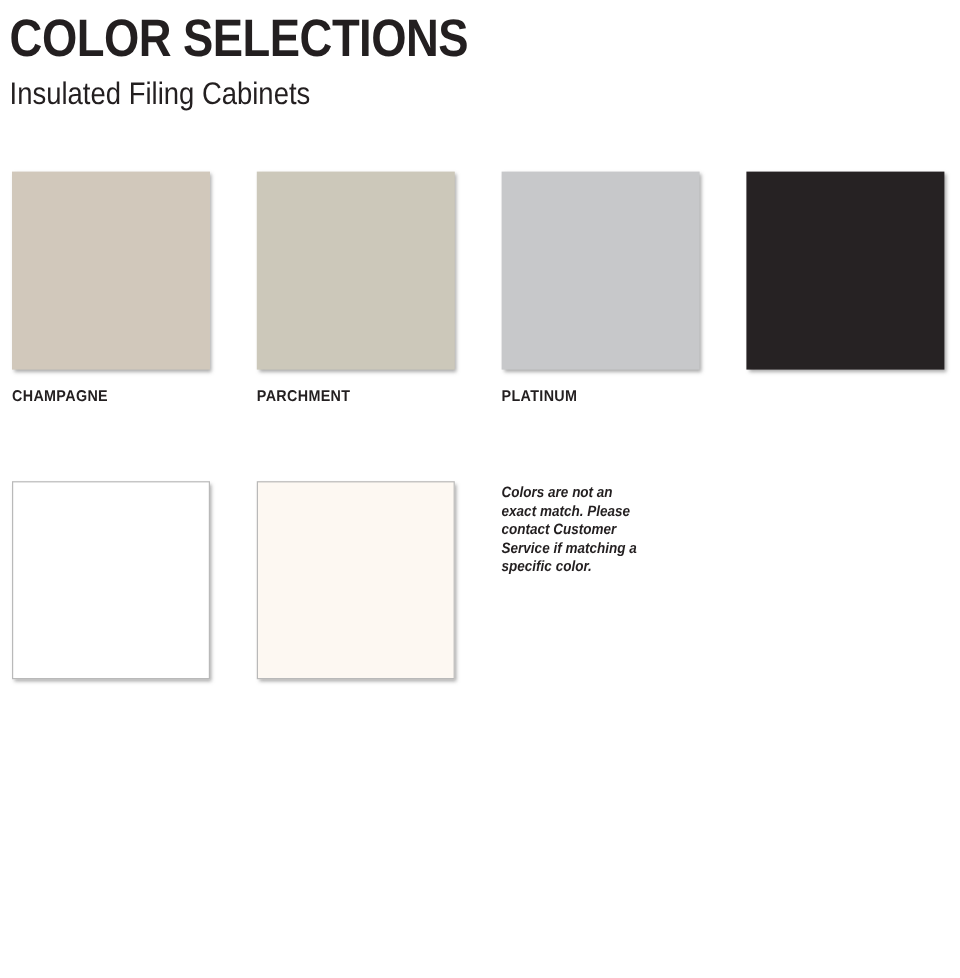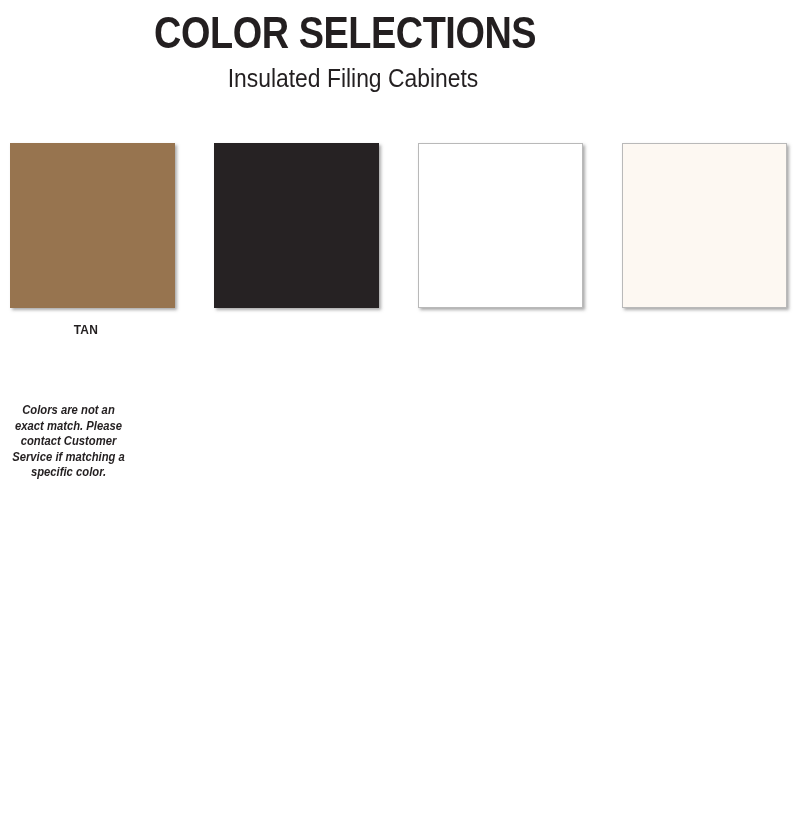--- a/index.html
+++ b/index.html
@@ -14,21 +14,20 @@
     color: #231f20;
     overflow: hidden;
   }
 
   .page {
     position: relative;
     width: 800px;
     height: 612px;
     box-sizing: border-box;
     padding: 0 8px;
-    text-align: center;
   }
 
   
   .header {
     padding-top: 8px;
   }
   .title {
     font-family: "Liberation Sans Narrow", "Liberation Sans", sans-serif;
     font-size: 44px;
     line-height: 50px;
@@ -108,29 +107,37 @@
 <div class="page">
 
   <div class="header">
     <h1 class="title">COLOR SELECTIONS</h1>
     <div class="subtitle">Insulated Filing Cabinets</div>
   </div>
 
   <div class="grid">
 
 
+    <div class="cell">
+      <div class="swatch" style="background-color: rgb(209, 200, 187);"></div>
+      <div class="swatch-label">CHAMPAGNE</div>
+    </div>
 
-
-
+    <div class="cell">
+      <div class="swatch" style="background-color: rgb(204, 200, 186);"></div>
+      <div class="swatch-label">PARCHMENT</div>
+    </div>
 
 
     <div class="cell">
-      <div class="swatch" style="background-color: rgb(151, 116, 79);"></div>
-      <div class="swatch-label">TAN</div>
+      <div class="swatch" style="background-color: rgb(199, 200, 202);"></div>
+      <div class="swatch-label">PLATINUM</div>
     </div>
+
+
 
 
     <div class="cell">
       <div class="swatch" style="background-color: rgb(38, 34, 35);"></div>
 
     </div>
 
     <div class="cell">
       <div class="swatch outlined" style="background-color: rgb(255, 255, 255);"></div>
 

